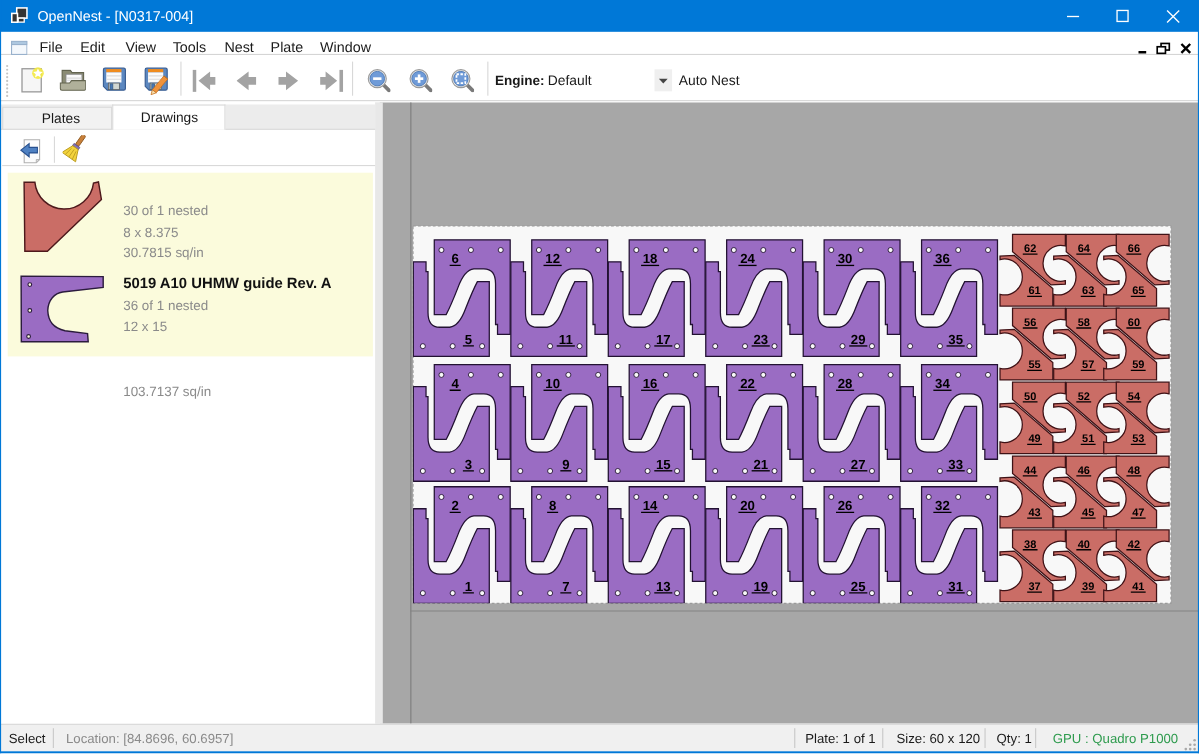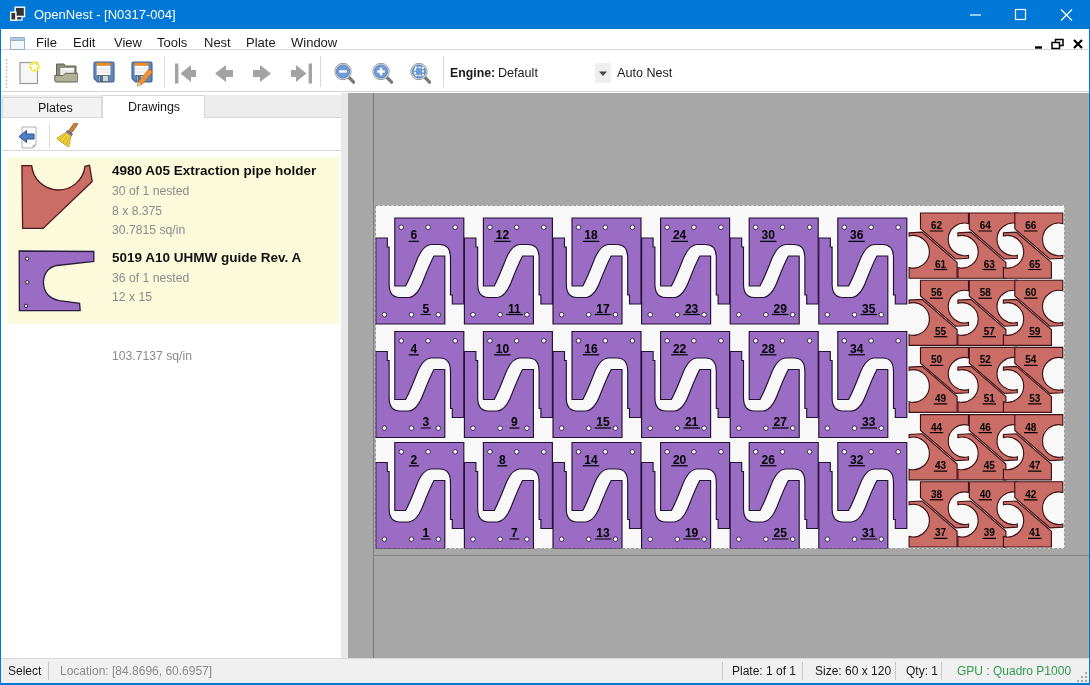--- a/index.html
+++ b/index.html
@@ -365,21 +365,20 @@
 <div style="position:absolute;left:7px;top:157px;width:332px;height:167px;background:#fbfbdc"></div>
 <svg style="position:absolute;left:20px;top:162px" width="74" height="70" viewBox="0 0 74 70">
       <path d="M1.9,3.6 L11.7,3.6 A26.8,26.8 0 0 0 65,4.4 L69.5,3.4 L72.2,19.4 L23.1,66.4 L2.6,66.4 Z" fill="#ca6d66" stroke="#4d191c" stroke-width="1.3"></path>
     </svg>
 <svg style="position:absolute;left:15px;top:245px" width="80" height="68" viewBox="0 0 80 68">
       <path d="M4.2,6 L78.8,6.5 L78.8,16.3 L42,20.5 C34.5,21.6 28.8,27.5 28.4,37.3 C28.9,47.5 33.5,52.8 44.1,55.7 L64.6,58.3 L65.2,65.7 L4.4,65.7 Z" fill="#9a6cc3" stroke="#2b1b3d" stroke-width="1.3"></path>
       <circle cx="12.1" cy="13.7" r="1.7" fill="#fbfbdc" stroke="#2b1b3d" stroke-width="1"></circle>
       <circle cx="12.1" cy="37.3" r="1.7" fill="#fbfbdc" stroke="#2b1b3d" stroke-width="1"></circle>
       <circle cx="11" cy="60.9" r="1.7" fill="#fbfbdc" stroke="#2b1b3d" stroke-width="1"></circle>
     </svg>
-<div style="position:absolute;left:112px;top:163px;font-size:13.5px;color:#111;font-weight:bold;white-space:nowrap;">4980 A05 Extraction pipe holder</div>
 <div style="position:absolute;left:112px;top:184px;font-size:12.2px;color:#8a8a8a;font-weight:normal;white-space:nowrap;">30 of 1 nested</div>
 <div style="position:absolute;left:112px;top:204px;font-size:12.2px;color:#8a8a8a;font-weight:normal;white-space:nowrap;">8 x 8.375</div>
 <div style="position:absolute;left:112px;top:223px;font-size:12.2px;color:#8a8a8a;font-weight:normal;white-space:nowrap;">30.7815 sq/in</div>
 <div style="position:absolute;left:112px;top:249.5px;font-size:13.5px;color:#111;font-weight:bold;white-space:nowrap;">5019 A10 UHMW guide Rev. A</div>
 <div style="position:absolute;left:112px;top:270.5px;font-size:12.2px;color:#8a8a8a;font-weight:normal;white-space:nowrap;">36 of 1 nested</div>
 <div style="position:absolute;left:112px;top:289.5px;font-size:12.2px;color:#8a8a8a;font-weight:normal;white-space:nowrap;">12 x 15</div>
 <div style="position:absolute;left:112px;top:308.5px;font-size:12.2px;color:#8a8a8a;font-weight:normal;white-space:nowrap;margin-top:40px;">103.7137 sq/in</div>
 <div style="position:absolute;left:341px;top:93px;width:7px;height:565px;background:#e8e8e8"></div>
 <div style="position:absolute;left:0;top:658px;width:1090px;height:25px;background:#f0f0f0;border-top:1px solid #d9d9d9"></div>
 <div style="position:absolute;left:0;top:683px;width:1090px;height:2px;background:#0078d7"></div>

